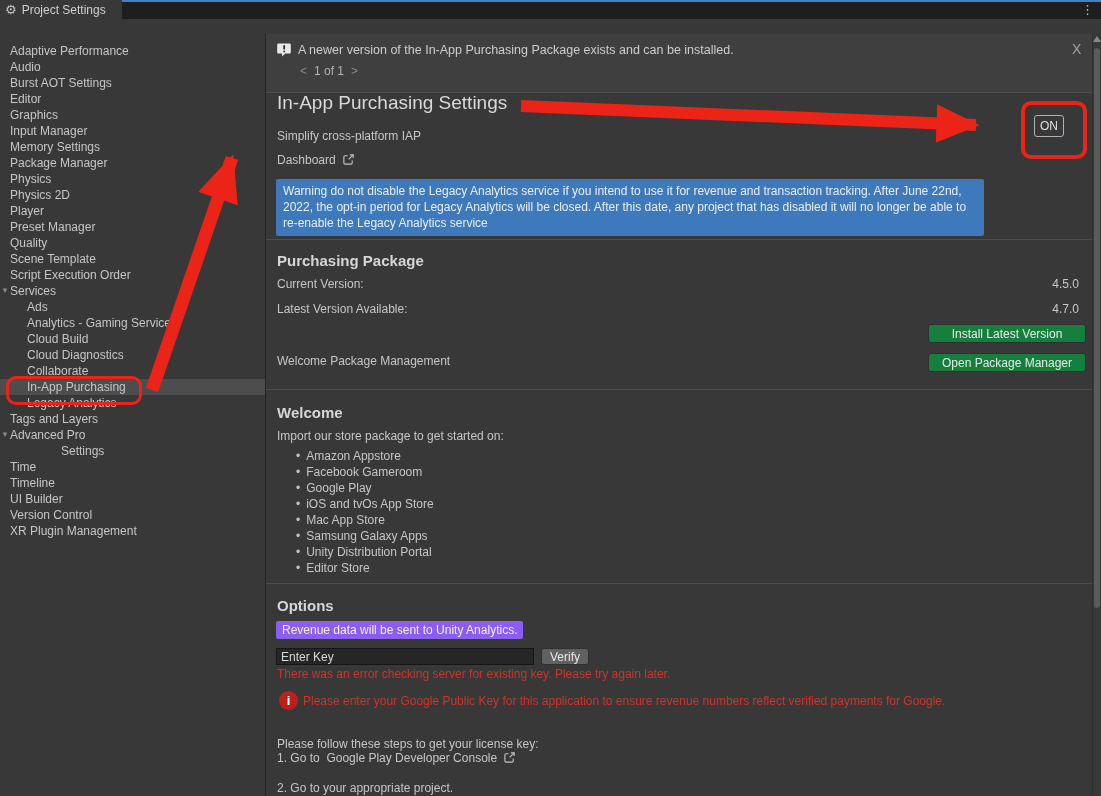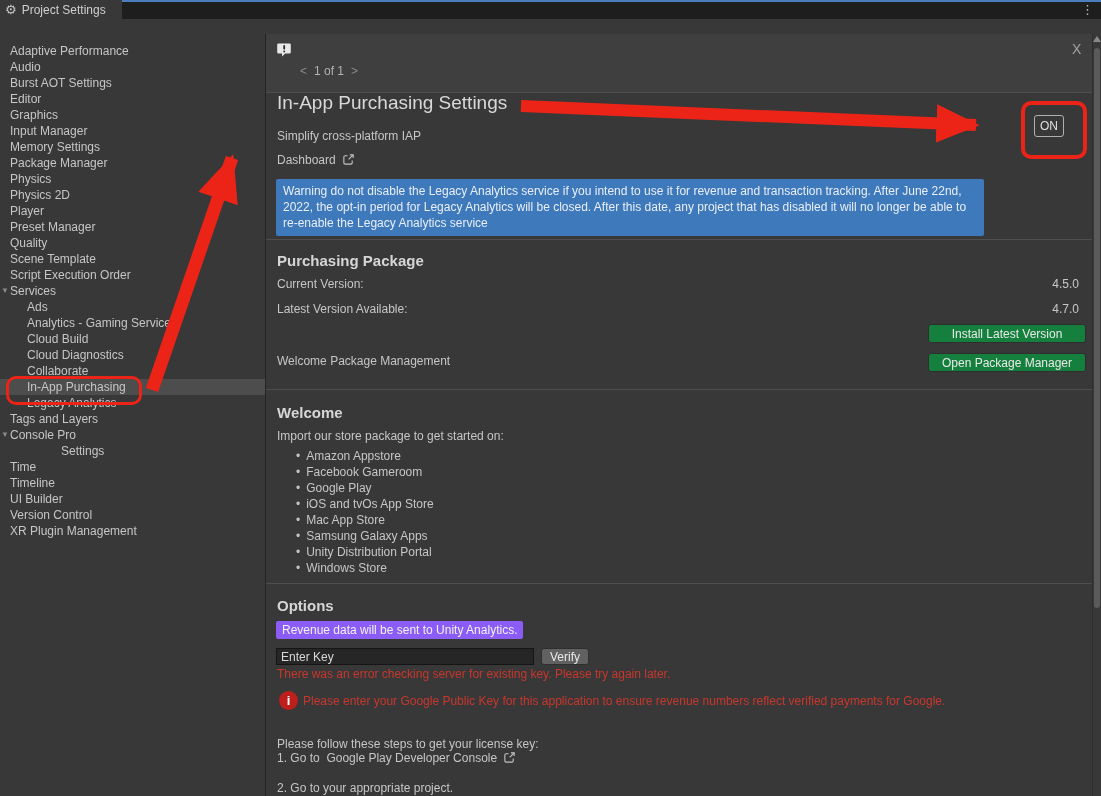--- a/index.html
+++ b/index.html
@@ -114,35 +114,36 @@
       <div class="side-item" style="padding-left: 10px;"><span>Script Execution Order</span></div>
       <div class="side-item" style="padding-left: 10px;"><span class="foldout">▼</span><span>Services</span></div>
       <div class="side-item" style="padding-left: 27px;"><span>Ads</span></div>
       <div class="side-item" style="padding-left: 27px;"><span>Analytics - Gaming Services</span></div>
       <div class="side-item" style="padding-left: 27px;"><span>Cloud Build</span></div>
       <div class="side-item" style="padding-left: 27px;"><span>Cloud Diagnostics</span></div>
       <div class="side-item" style="padding-left: 27px;"><span>Collaborate</span></div>
       <div class="side-item selected" style="padding-left: 27px;"><span>In-App Purchasing</span></div>
       <div class="side-item" style="padding-left: 27px;"><span>Legacy Analytics</span></div>
       <div class="side-item" style="padding-left: 10px;"><span>Tags and Layers</span></div>
-      <div class="side-item" style="padding-left: 10px;"><span class="foldout">▼</span><span>Console Pro</span></div>
+      <div class="side-item" style="padding-left: 10px;"><span class="foldout">▼</span><span>Advanced Pro</span></div>
       <div class="side-item" style="padding-left: 27px; margin-left: 34px;"><span>Settings</span></div>
       <div class="side-item" style="padding-left: 10px;"><span>Time</span></div>
       <div class="side-item" style="padding-left: 10px;"><span>Timeline</span></div>
       <div class="side-item" style="padding-left: 10px;"><span>UI Builder</span></div>
       <div class="side-item" style="padding-left: 10px;"><span>Version Control</span></div>
       <div class="side-item" style="padding-left: 10px;"><span>XR Plugin Management</span></div>
     </div>
 
   <div class="banner"></div>
   <svg class="abs" style="left:276px;top:42px;z-index:2" width="16" height="16" viewBox="0 0 16 16">
     <path d="M2.5 1.5h11a1.3 1.3 0 0 1 1.3 1.3v7.4a1.3 1.3 0 0 1-1.3 1.3H9.2L6 14.6v-3.1H2.5a1.3 1.3 0 0 1-1.3-1.3V2.8a1.3 1.3 0 0 1 1.3-1.3z" fill="#E8E8E8"></path>
     <rect x="7.3" y="3" width="1.8" height="4.6" rx="0.9" fill="#2A2A2A"></rect>
     <rect x="7.3" y="8.6" width="1.8" height="1.8" rx="0.9" fill="#2A2A2A"></rect>
   </svg>
+  <div class="banner-msg" style="z-index:2">A newer version of the In-App Purchasing Package exists and can be installed.</div>
   <div class="pager" style="z-index:2">
     <span class="arrowbtn">&lt;</span>
     <span>1 of 1</span>
     <span class="arrowbtn">&gt;</span>
   </div>
   <div class="banner-close" style="z-index:2">X</div>
 
   <div class="h1" style="left:277px;top:92px;">In-App Purchasing Settings</div>
   <div class="onbtn">ON</div>
 
@@ -174,21 +175,21 @@
   <div class="h2" style="left:277px;top:404px;">Welcome</div>
   <div class="txt" style="left:277px;top:429px;">Import our store package to get started on:</div>
   <ul class="stores">
       <li>Amazon Appstore</li>
       <li>Facebook Gameroom</li>
       <li>Google Play</li>
       <li>iOS and tvOs App Store</li>
       <li>Mac App Store</li>
       <li>Samsung Galaxy Apps</li>
       <li>Unity Distribution Portal</li>
-      <li>Windows Store</li>
+      <li>Editor Store</li>
     </ul>
 
   <div class="divider" style="top:583px;"></div>
 
   <div class="h2" style="left:277px;top:597px;">Options</div>
   <div class="chip">Revenue data will be sent to Unity Analytics.</div>
   <input class="keyinput" value="Enter Key" style="">
   <div class="ubtn" style="left:541px;top:648px;width:48px;height:17px;background:#616161;">Verify</div>
   <div class="errtxt" style="left:277px;top:667px;">There was an error checking server for existing key. Please try again later.</div>
 

